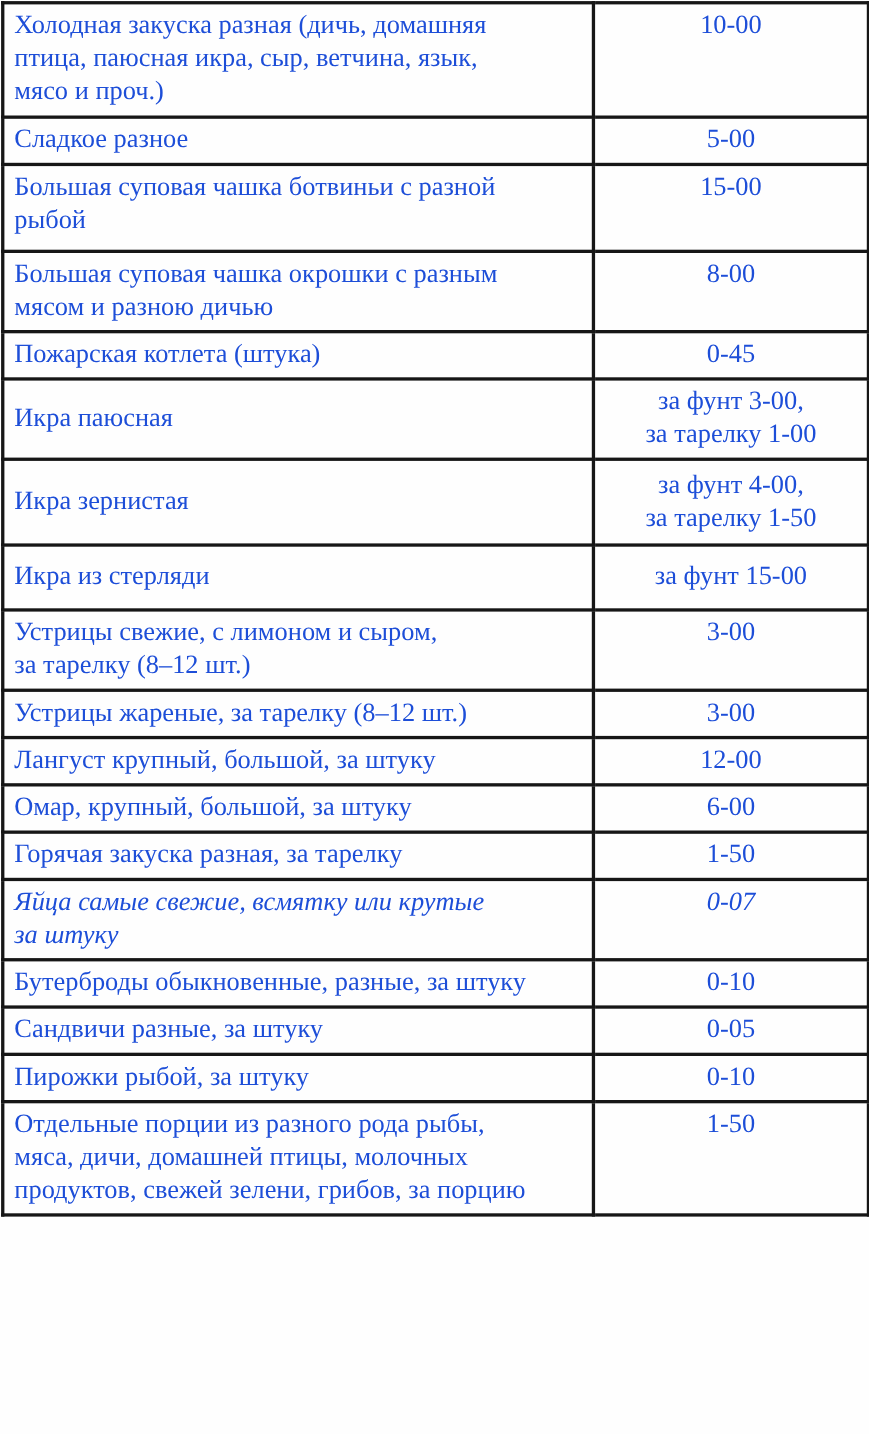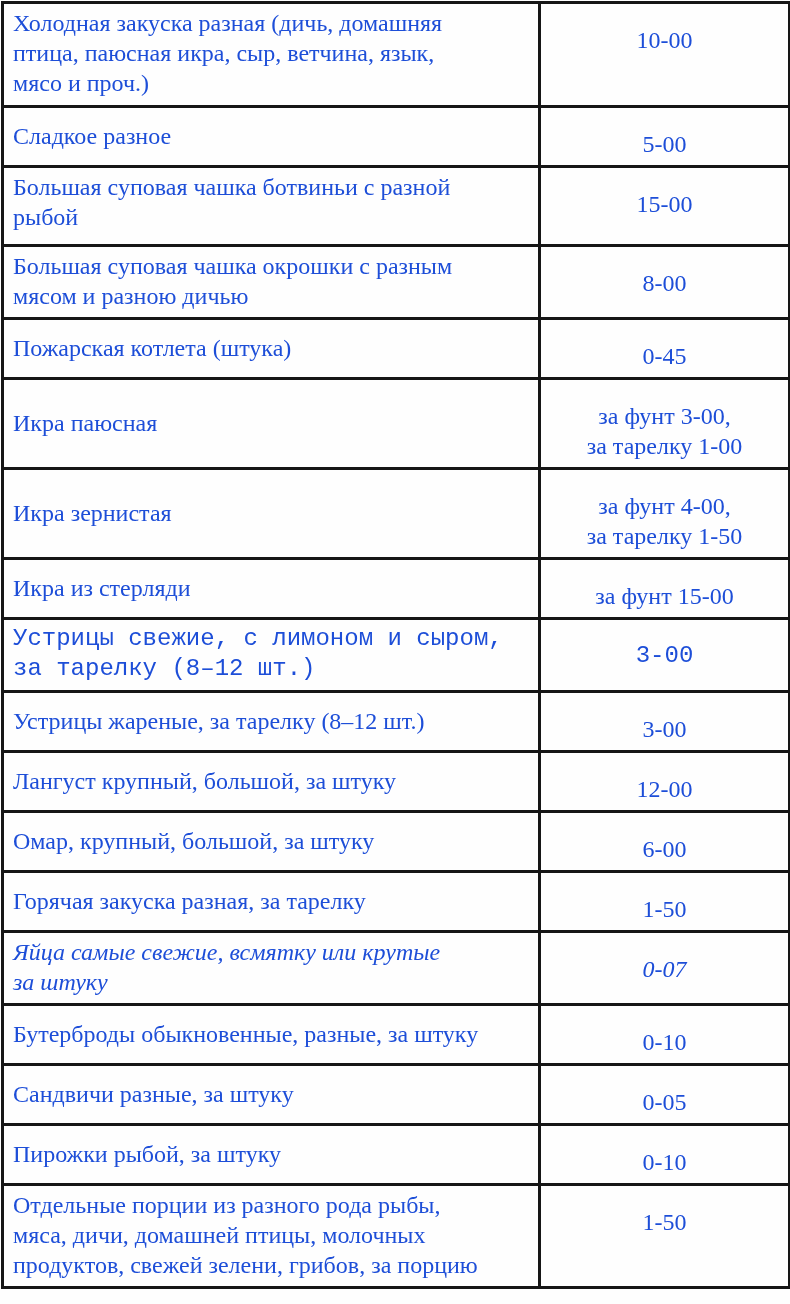--- a/index.html
+++ b/index.html
@@ -27,33 +27,33 @@
     box-sizing: border-box;
     vertical-align: middle;
     white-space: pre-line;
     height: 43px;
   }
   td.item {
     padding: 4px 10px 6px 9px;
     text-align: left;
   }
   td.price {
-    padding: 21px 4px 6px 4px;
+    padding: 4px 4px 6px 4px;
     text-align: center;
   }
   td.top { vertical-align: top; }
   
   tr.r1  td { height: 104px; }
   tr.r3  td { height: 79px; margin-left: 32px;  }
   tr.r4  td { height: 63px;  }
   tr.r5  td { height: 132px; }
   tr.r7  td { height: 70px;  }
   tr.r8  td { height: 78px;  }
   tr.r9  td { height: 59px;  }
-  tr.r10 td { height: 70px; font-family: Liberation Mono, monospace;  }
+  tr.r10 td { height: 70px;  }
   tr.r15 td { height: 100px; }
   tr.r16 td { height: 71px; font-style: italic;  }
   tr.r20 td { height: 96px;  }
 </style>
 </head>
 <body>
 
 <div class="page">
   <table class="price-table">
     <colgroup>

